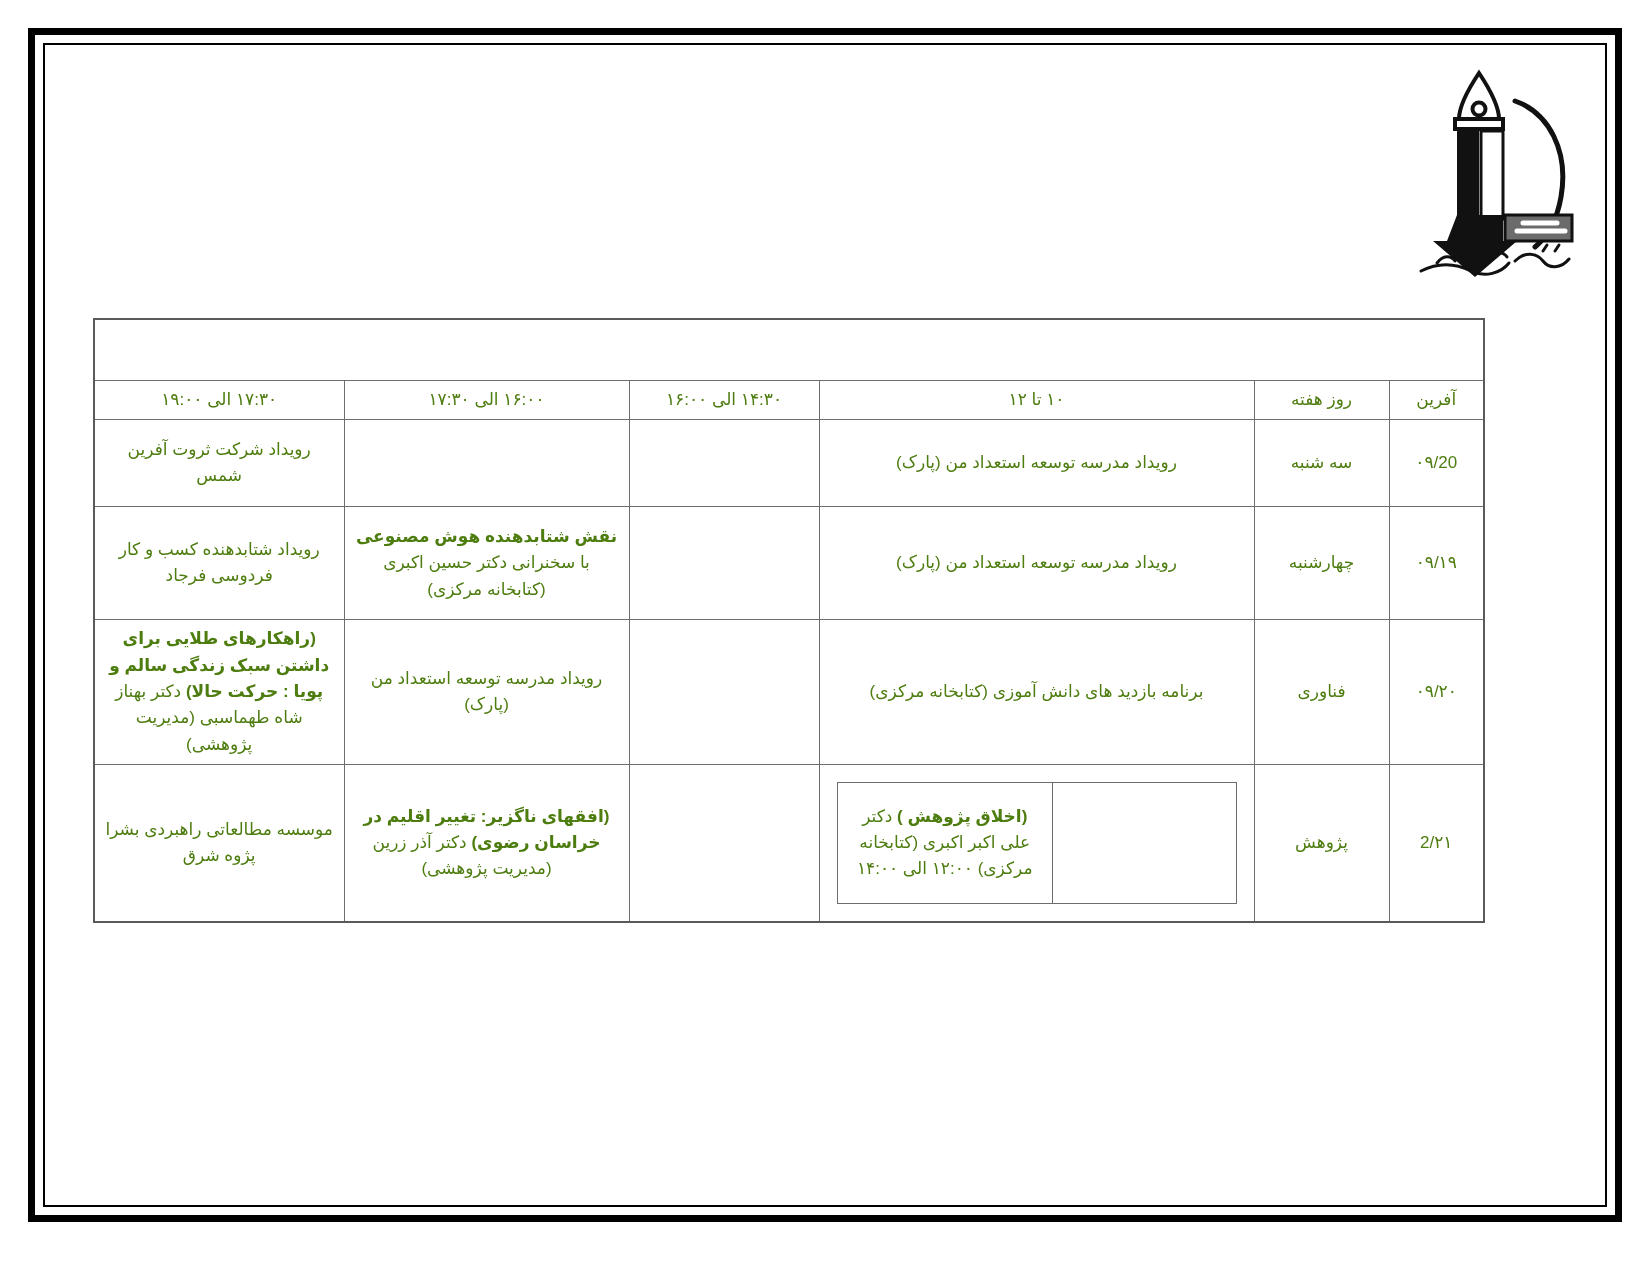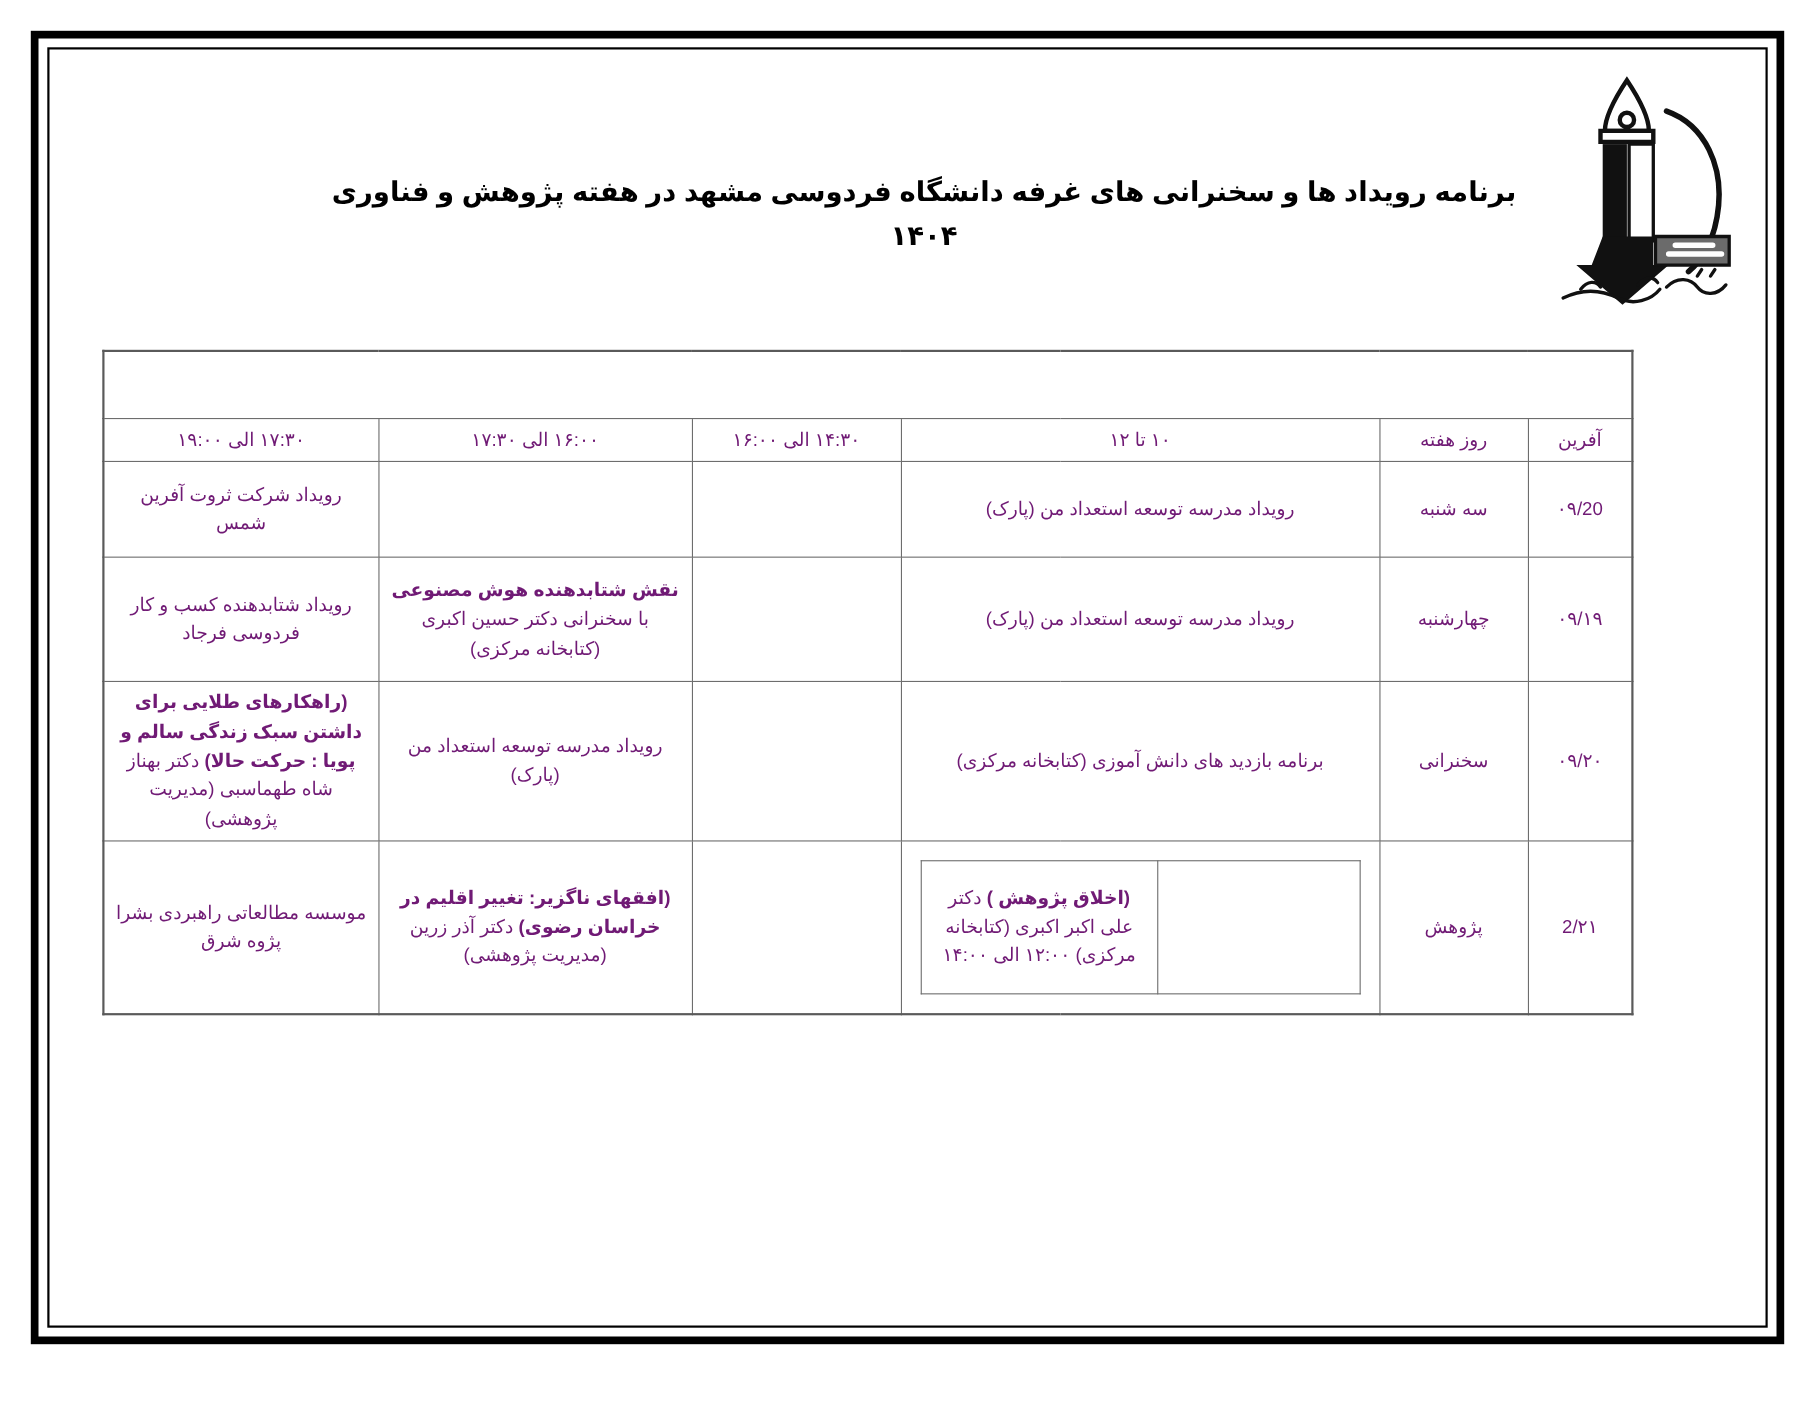--- a/index.html
+++ b/index.html
@@ -81,21 +81,21 @@
     table-layout: fixed;
     background: #ffffff;
   }
   table.sched td, table.sched th {
     border: 1px solid #6d6d6d;
     padding: 6px 9px;
     vertical-align: middle;
     font-size: 17px;
     line-height: 1.55;
     text-align: center;
-    color: #701a75;
+    color: #4d7c0f;
     font-weight: normal;
   }
   
   table.sched { border: 2px solid #5a5a5a; }
 
   .spacer-row td { height: 48px; border-bottom: 1px solid #6d6d6d; }
 
   .col-date     { width: 95px; }
   .col-day      { width: 135px; }
   .col-s1       { width: 290px; }
@@ -161,21 +161,20 @@
       <g fill="none" stroke="#111" stroke-width="3" stroke-linecap="round">
         <path d="M24 206 C44 196 62 200 74 206 C88 213 104 208 112 198"></path>
         <path d="M118 196 C128 186 140 188 146 196 C152 204 164 204 172 194"></path>
         <path d="M40 198 C46 190 54 190 58 196"></path>
         <path d="M92 194 C98 186 106 186 110 192"></path>
         <path d="M146 186 L150 180 M158 186 L162 180"></path>
       </g>
     </svg>
   </div>
 
-  <div class="doc-title">برنامه رویداد ها و سخنرانی های غرفه دانشگاه فردوسی مشهد در هفته پژوهش و فناوری ۱۴۰۴</div>
 </div>
 
 <div class="sched-wrap">
   <table class="sched">
     <colgroup>
       <col class="col-date">
       <col class="col-day">
       <col class="col-s1">
       <col class="col-s2">
       <col class="col-s3">
@@ -213,21 +212,21 @@
         <td colspan="2">رویداد مدرسه توسعه استعداد من (پارک)</td>
         <td></td>
         <td>
           <b>نقش شتابدهنده هوش مصنوعی</b><span> با سخنرانی دکتر حسین اکبری (کتابخانه مرکزی)</span>
         </td>
         <td>رویداد شتابدهنده کسب و کار فردوسی فرجاد</td>
       </tr>
 
       <tr class="row-r3">
         <td class="cell-date">۰۹/۲۰</td>
-        <td class="cell-day">سخنرانی</td>
+        <td class="cell-day">فناوری</td>
         <td colspan="2">برنامه بازدید های دانش آموزی  (کتابخانه مرکزی)</td>
         <td></td>
         <td>رویداد مدرسه توسعه استعداد من (پارک)</td>
         <td>
           <b>(راهکارهای طلایی برای داشتن سبک زندگی سالم و پویا : حرکت حالا)</b><span> دکتر بهناز شاه طهماسبی (مدیریت پژوهشی)</span>
         </td>
       </tr>
 
       <tr class="row-r4">
         <td class="cell-date">2/۲۱</td>

